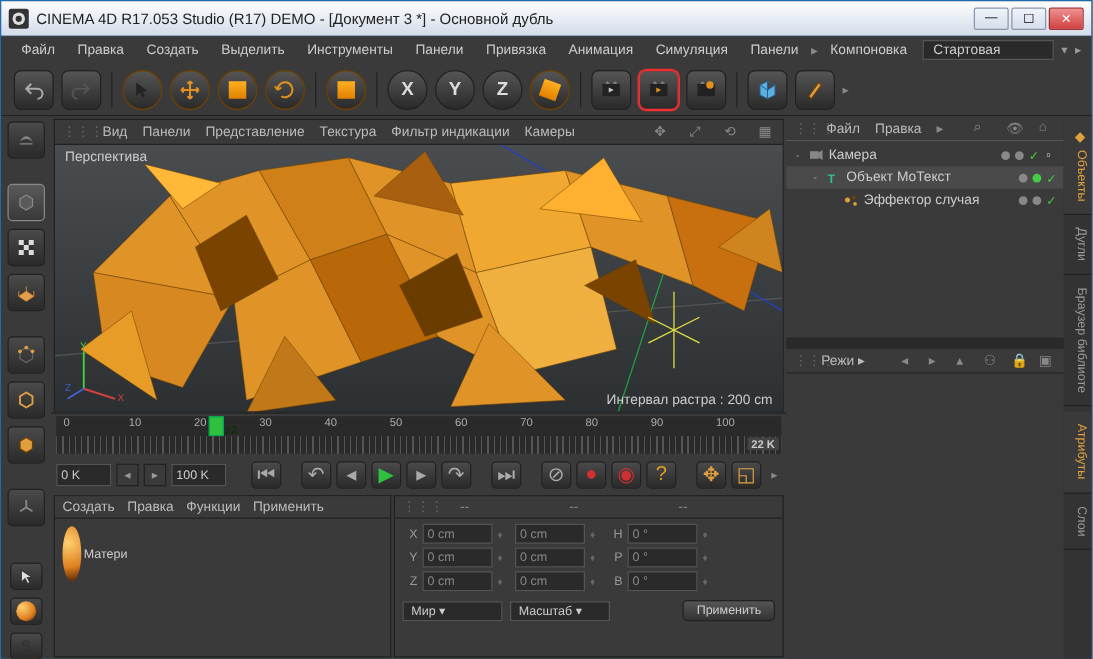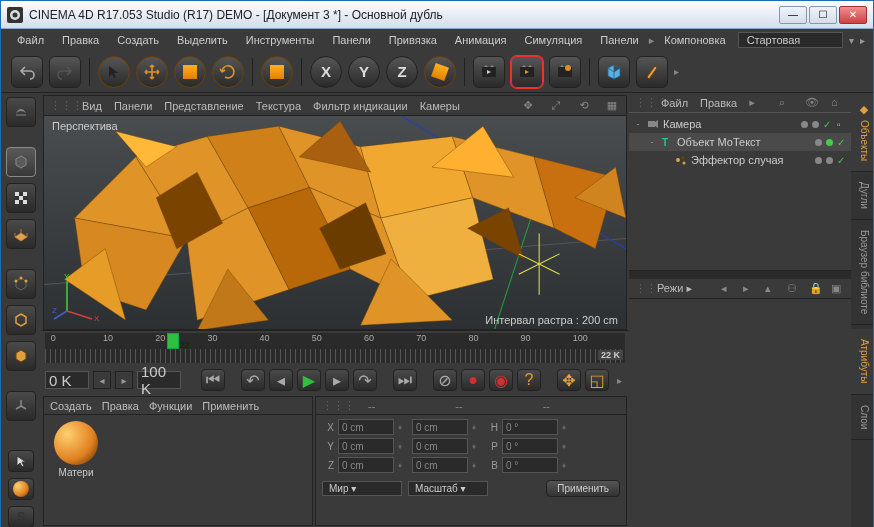--- a/index.html
+++ b/index.html
@@ -49,32 +49,32 @@
 .mesh { position: absolute; inset: 0; }
 
 .timeline { height: 36px; background: #3a3a3a; border-top: 1px solid #222; padding: 2px 4px; }
 .ruler { position: relative; height: 16px; background: #2a2a2a; }
 .ruler .tick { position: absolute; top: 0; font-size: 9px; color: #aaa; }
 .marker { position: absolute; top: 0; height: 100%; width: 12px; background: #2fc040; border: 1px solid #0a5; }
 .pips { height: 14px; background: repeating-linear-gradient(90deg,#555 0,#555 1px,#2a2a2a 1px,#2a2a2a 5px); position: relative; }
 .pips .endcap { position: absolute; right: 2px; top: 1px; font-size: 9px; color: #ccc; background: #444; padding: 0 3px; font-weight: bold; }
 
 .transport { height: 28px; display: flex; align-items: center; gap: 4px; padding: 0 4px; }
-.frame-in { width: 44px; height: 18px; background: #2a2a2a; border: 1px solid #555; color: #ccc; font-size: 15px; padding: 0 3px; display: flex; align-items: center; }
+.frame-in { width: 44px; height: 18px; background: #2a2a2a; border: 1px solid #555; color: #ccc; font-size: 10px; padding: 0 3px; display: flex; align-items: center; }
 .nav-sm { width: 18px; height: 18px; background: #3a3a3a; border: 1px solid #222; color: #999; font-size: 10px; display: flex; align-items: center; justify-content: center; }
 .trbtn { width: 24px; height: 22px; border-radius: 4px; background: linear-gradient(#4a4a4a,#2a2a2a); border: 1px solid #222; display: flex; align-items: center; justify-content: center; color: #aaa; }
 .trbtn.play { color: #2fc040; }
 .trbtn.rec { color: #d03030; }
 .trbtn.help { color: #e0a020; }
 
 .bottom-panels { flex: 1; display: flex; gap: 2px; padding: 2px; }
 .mat-panel { width: 270px; background: #3a3a3a; border: 1px solid #222; display: flex; flex-direction: column; }
 .panel-menu { height: 18px; background: #3a3a3a; display: flex; align-items: center; gap: 10px; padding: 0 6px; font-size: 11px; color: #bbb; border-bottom: 1px solid #222; }
 .mat-body { flex: 1; padding: 6px; display: flex; align-items: flex-start; }
-.mat-thumb { width: 52px; display: flex; flex-direction: column; align-items: center; gap: 2px; }
+.mat-thumb { width: 52px; display: flex; flex-direction: row; align-items: center; gap: 2px; }
 .mat-ball { width: 44px; height: 44px; border-radius: 50%; background: radial-gradient(circle at 30% 30%, #ffd070, #e08020 60%, #502000); }
 .mat-label { font-size: 10px; color: #ccc; }
 
 .coord-panel { flex: 1; background: #3a3a3a; border: 1px solid #222; display: flex; flex-direction: column; }
 .coord-head { height: 18px; display: flex; align-items: center; padding: 0 6px; font-size: 11px; color: #888; gap: 30px; border-bottom: 1px solid #222; }
 .coord-head .hatch { width: 16px; color: #666; }
 .coord-rows { padding: 4px 6px; display: flex; flex-direction: column; gap: 3px; }
 .crow { display: flex; align-items: center; gap: 4px; font-size: 10px; color: #999; }
 .crow .lab { width: 12px; text-align: right; }
 .crow .lab2 { width: 12px; text-align: right; }

